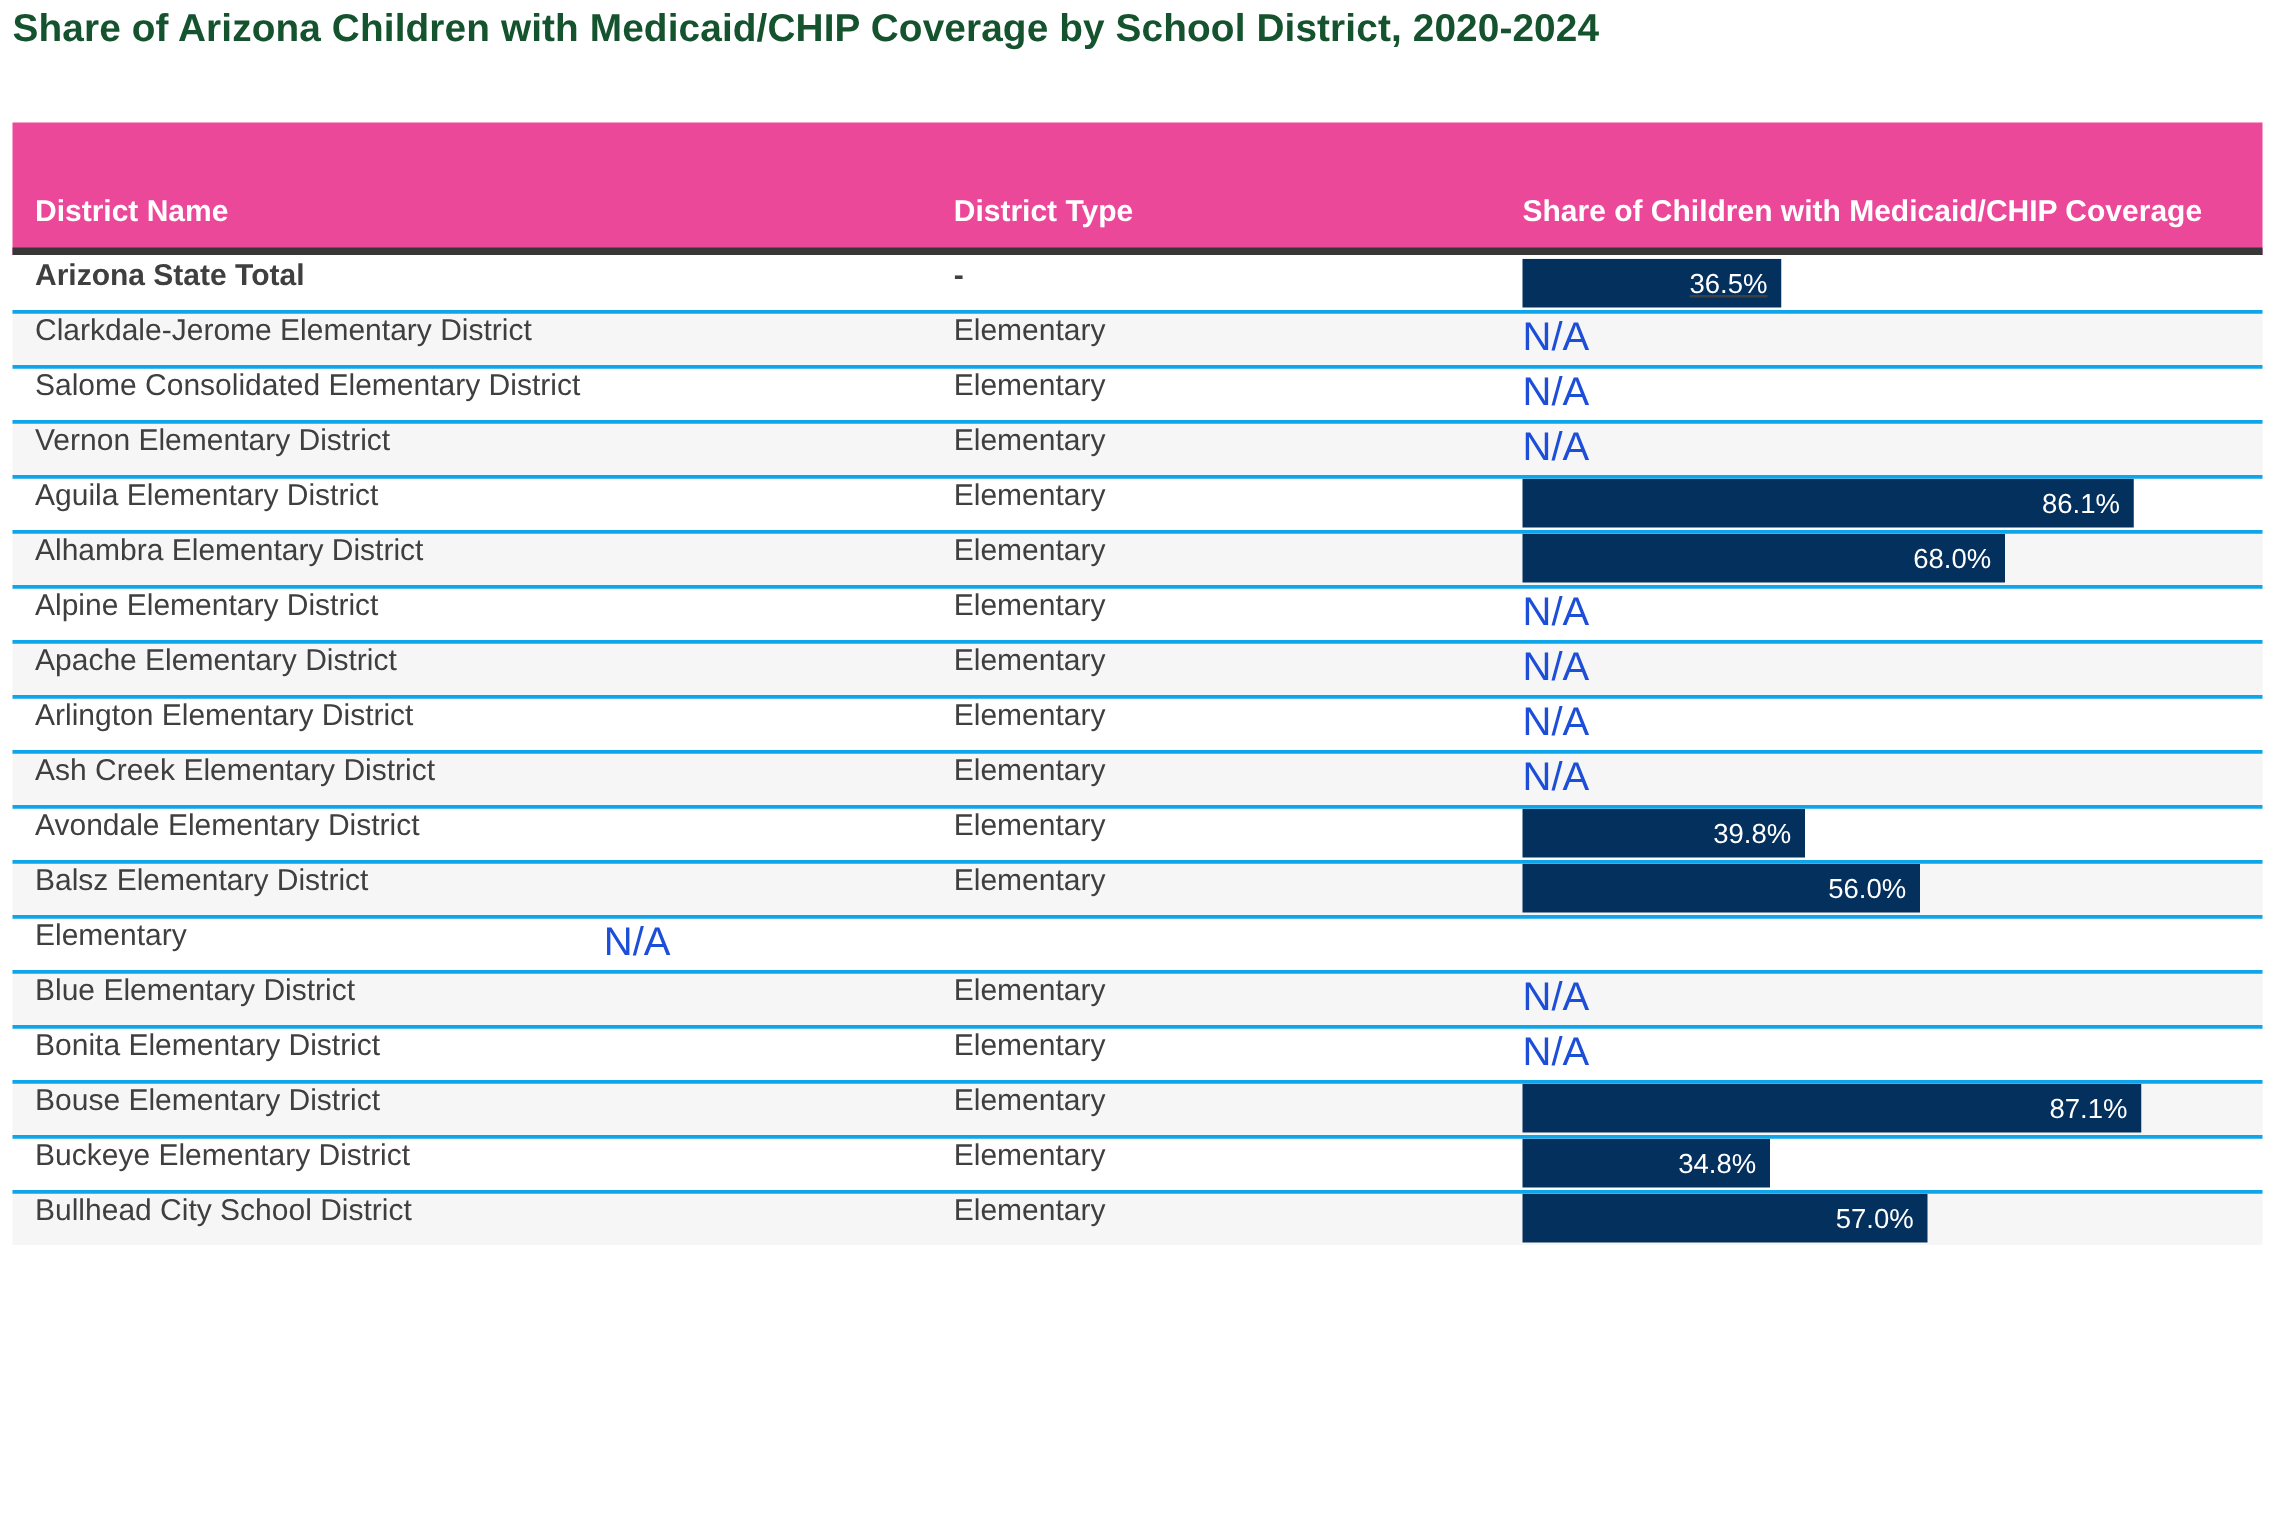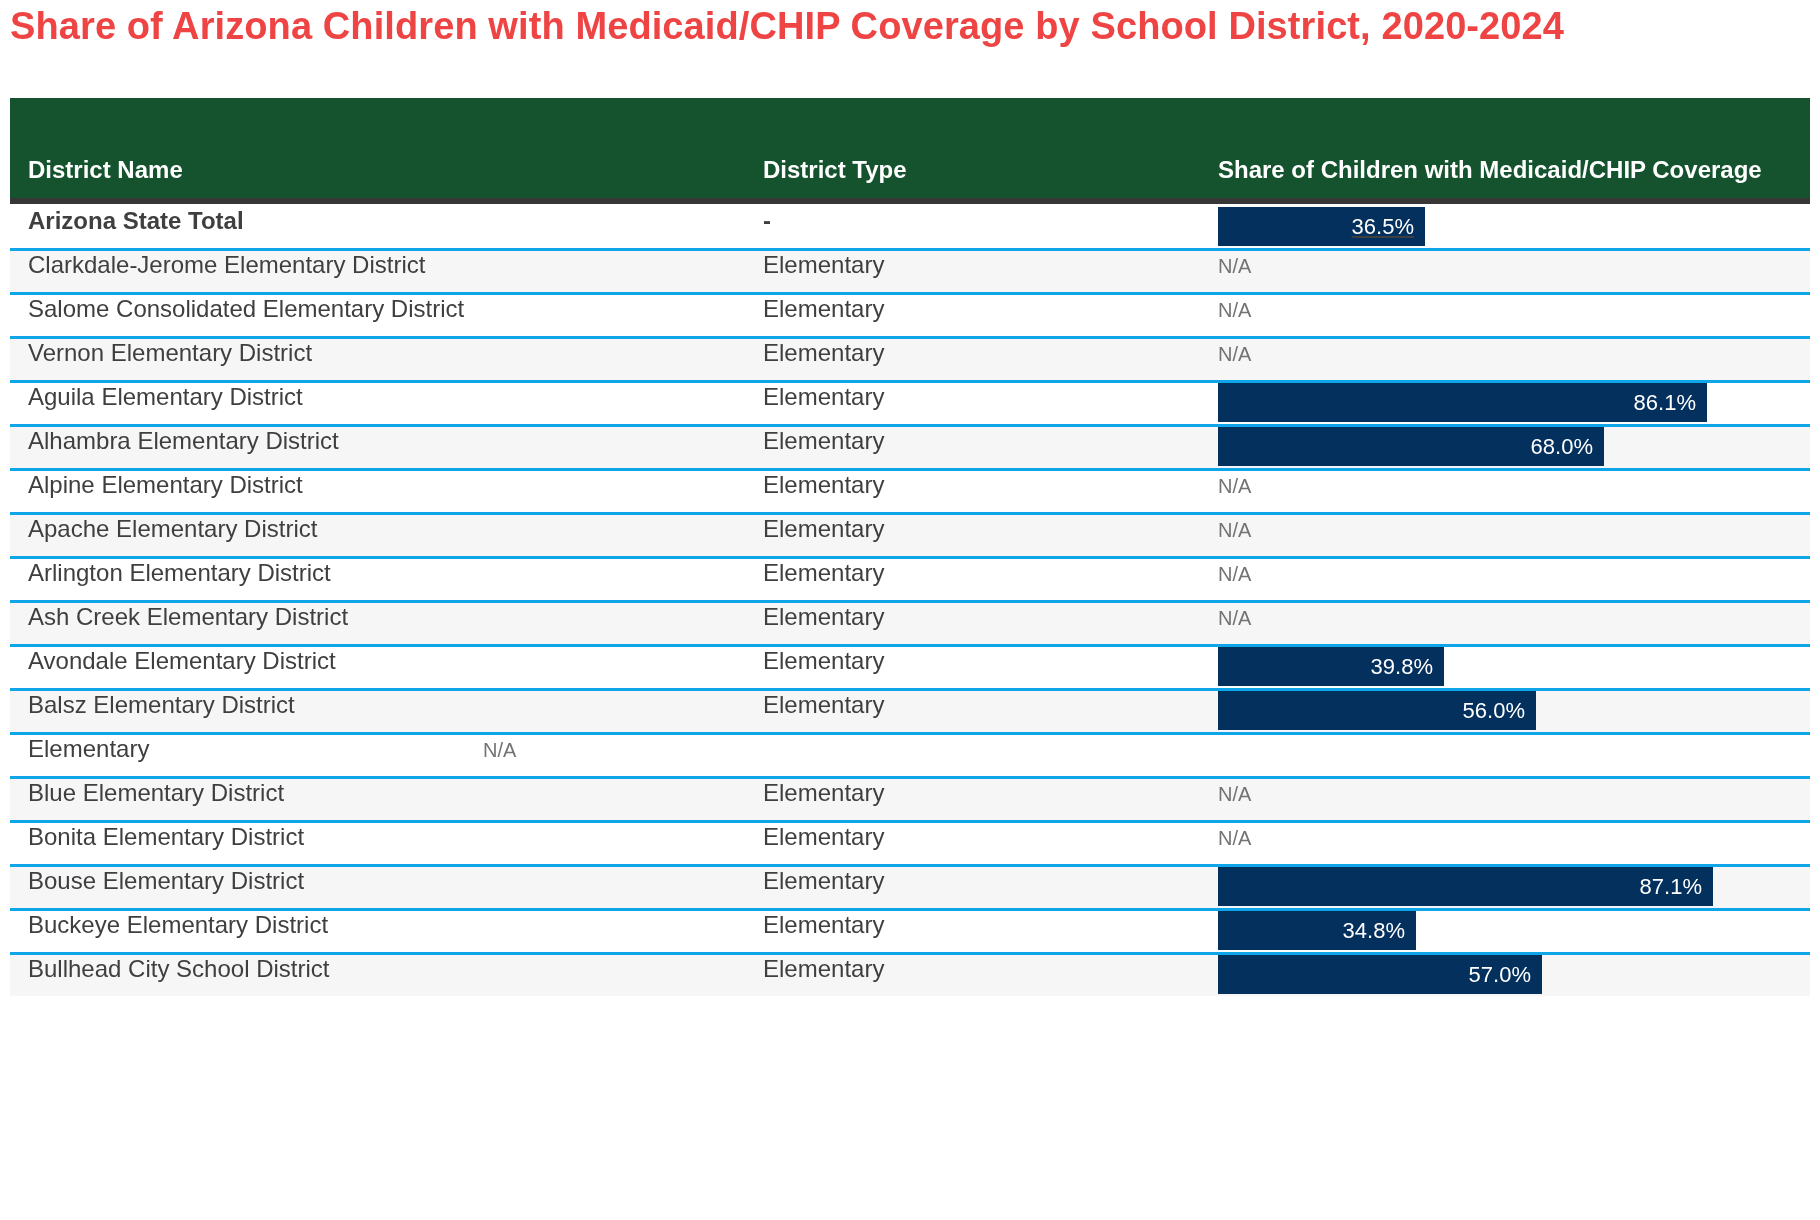--- a/index.html
+++ b/index.html
@@ -9,37 +9,37 @@
     width: 1820px;
     height: 1220px;
     overflow: hidden;
     font-family: "Liberation Sans", sans-serif;
   }
   #page-title {
     position: absolute;
     left: 10px;
     top: 5px;
     margin: 0;
-    font-size: 38px;
+    font-size: 31px;
     font-weight: 700;
-    color: #ef4444;
+    color: #14532d;
     letter-spacing: 0.1px;
   }
   #coverage-table {
     position: absolute;
     left: 10px;
     top: 98px;
     width: 1800px;
   }
   .thead {
     display: flex;
     align-items: flex-end;
     box-sizing: border-box;
     height: 106px;
-    background: #14532d;
+    background: #ec4899;
     border-bottom: 6px solid #373737;
   }
   .th {
     box-sizing: border-box;
     color: #ffffff;
     font-size: 24px;
     font-weight: 700;
     line-height: 31px;
     padding: 0 40px 13px 18px;
   }
@@ -72,22 +72,22 @@
     align-items: center;
     justify-content: flex-end;
     padding-right: 11px;
   }
   .bar span {
     color: #ffffff;
     font-size: 22px;
     font-weight: 400;
   }
   .na {
-    font-size: 20px;
-    color: #737373;
+    font-size: 32px;
+    color: #1d4ed8;
   }
 </style>
 </head>
 <body>
 
 <h1 id="page-title">Share of Arizona Children with Medicaid/CHIP Coverage by School District, 2020-2024</h1>
 
 <div id="coverage-table">
   <div class="thead">
     <div class="th c1">District Name</div>

